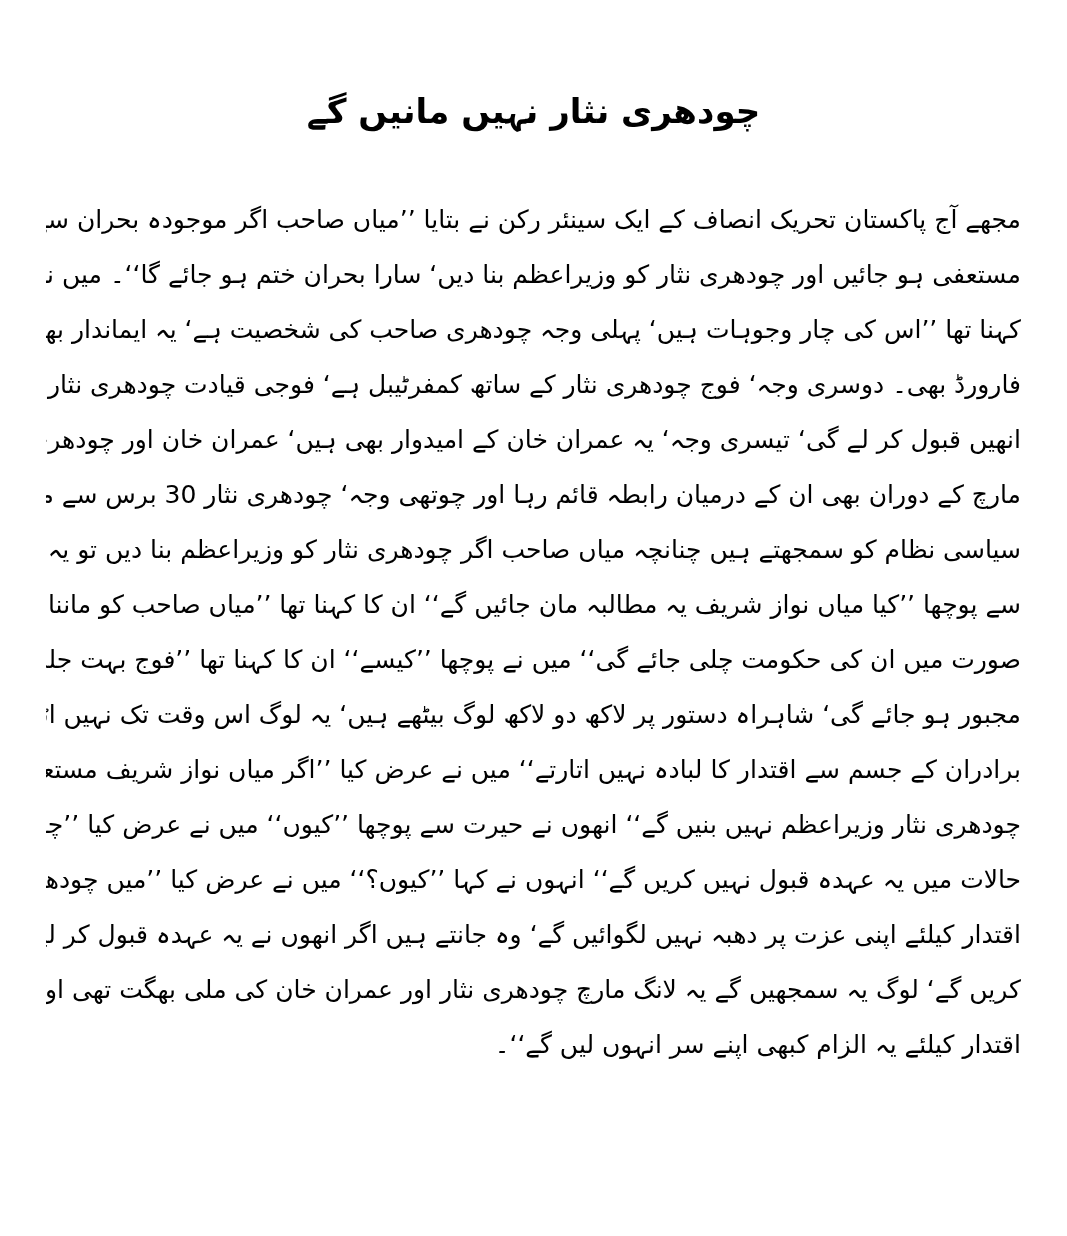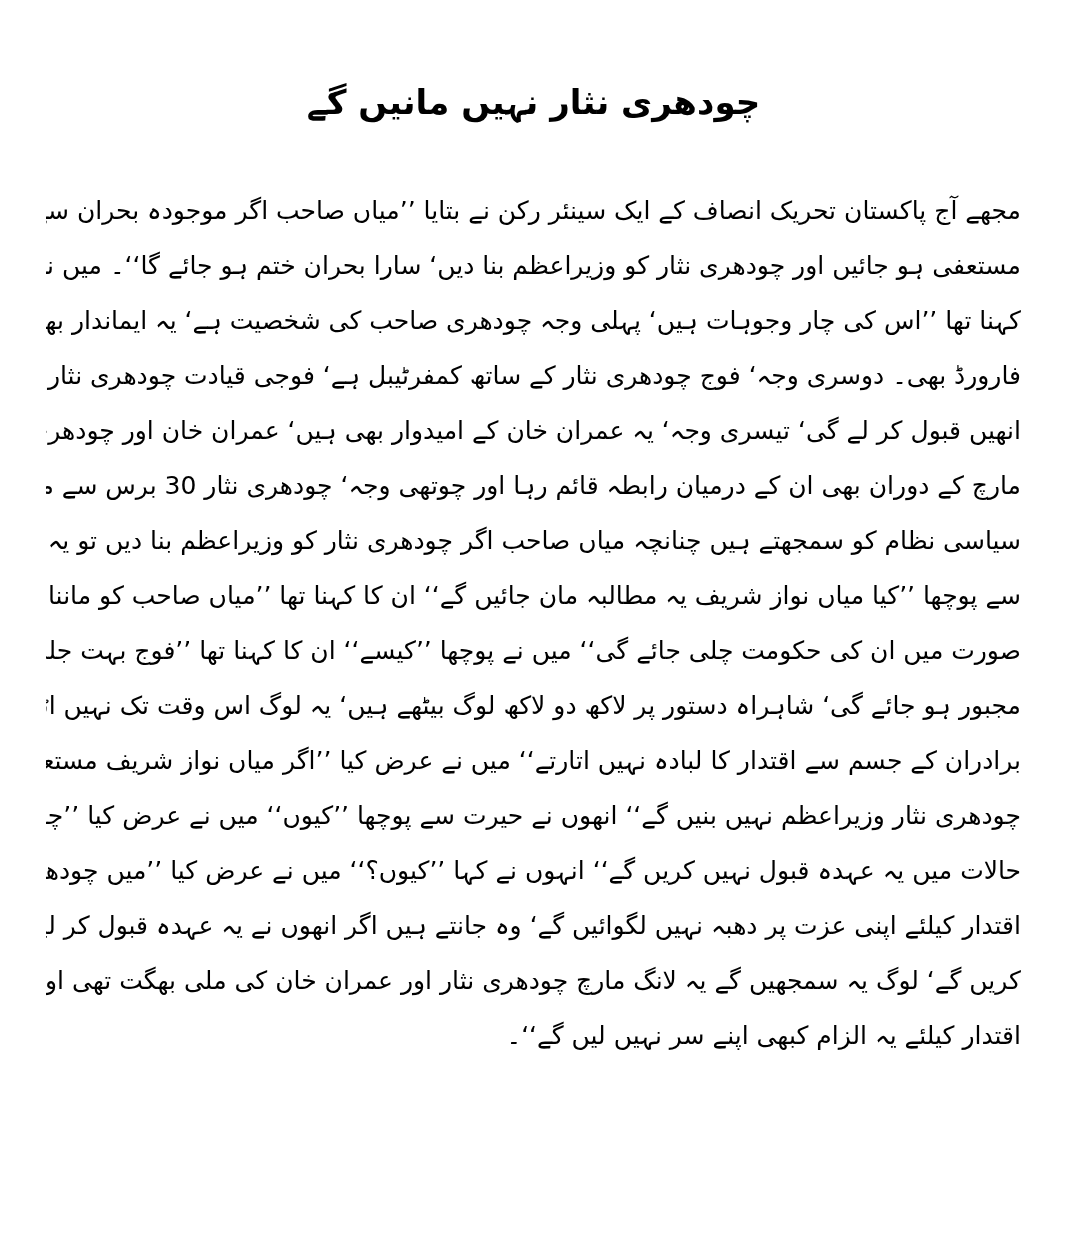--- a/index.html
+++ b/index.html
@@ -11,21 +11,21 @@
       width: 1067px;
       height: 1236px;
       position: relative;
       overflow: hidden;
       color: #000000;
       font-family: "DejaVu Sans", sans-serif;
     }
     .page {
       position: absolute;
       left: 0;
-      top: 3px;
+      top: 12px;
       width: 1067px;
       height: 1100px;
       background: #ffffff;
     }
     .title {
       position: absolute;
       left: 0;
       right: 0;
       top: 74px;
       text-align: center;
@@ -79,15 +79,15 @@
     <span class="line">مارچ کے دوران بھی ان کے درمیان رابطہ قائم رہا اور چوتھی وجہ‘ چودھری نثار 30 برس سے مسلسل سیاست میں ہیں‘ پورے</span>
     <span class="line">سیاسی نظام کو سمجھتے ہیں چنانچہ میاں صاحب اگر چودھری نثار کو وزیراعظم بنا دیں تو یہ بحران ختم ہو جائے گا‘‘۔ میں نے ان</span>
     <span class="line">سے پوچھا ’’کیا میاں نواز شریف یہ مطالبہ مان جائیں گے‘‘ ان کا کہنا تھا ’’میاں صاحب کو ماننا پڑے گا ورنہ دوسری</span>
     <span class="line">صورت میں ان کی حکومت چلی جائے گی‘‘ میں نے پوچھا ’’کیسے‘‘ ان کا کہنا تھا ’’فوج بہت جلد مظاہرین کا ساتھ دینے پر</span>
     <span class="line">مجبور ہو جائے گی‘ شاہراہ دستور پر لاکھ دو لاکھ لوگ بیٹھے ہیں‘ یہ لوگ اس وقت تک نہیں اٹھیں گے جب تک یہ میاں</span>
     <span class="line">برادران کے جسم سے اقتدار کا لبادہ نہیں اتارتے‘‘ میں نے عرض کیا ’’اگر میاں نواز شریف مستعفی بھی ہو جائیں تو بھی</span>
     <span class="line">چودھری نثار وزیراعظم نہیں بنیں گے‘‘ انھوں نے حیرت سے پوچھا ’’کیوں‘‘ میں نے عرض کیا ’’چودھری نثار موجودہ</span>
     <span class="line">حالات میں یہ عہدہ قبول نہیں کریں گے‘‘ انہوں نے کہا ’’کیوں؟‘‘ میں نے عرض کیا ’’میں چودھری نثار کو جانتا ہوں‘ وہ</span>
     <span class="line">اقتدار کیلئے اپنی عزت پر دھبہ نہیں لگوائیں گے‘ وہ جانتے ہیں اگر انھوں نے یہ عہدہ قبول کر لیا تو لوگ ان کی نیت پر شک</span>
     <span class="line">کریں گے‘ لوگ یہ سمجھیں گے یہ لانگ مارچ چودھری نثار اور عمران خان کی ملی بھگت تھی اور چودھری صاحب چھوٹے سے</span>
-    <span class="line last">اقتدار کیلئے یہ الزام کبھی اپنے سر نہیں لیں گے‘‘۔</span>
+    <span class="line last">اقتدار کیلئے یہ الزام کبھی اپنے سر انہوں لیں گے‘‘۔</span>
   </div>
 </div>
 
 </body></html>

